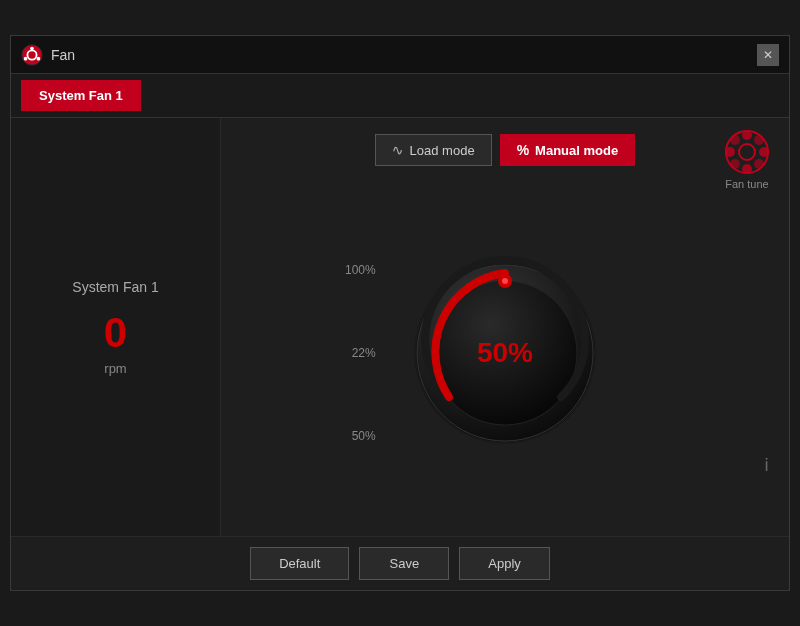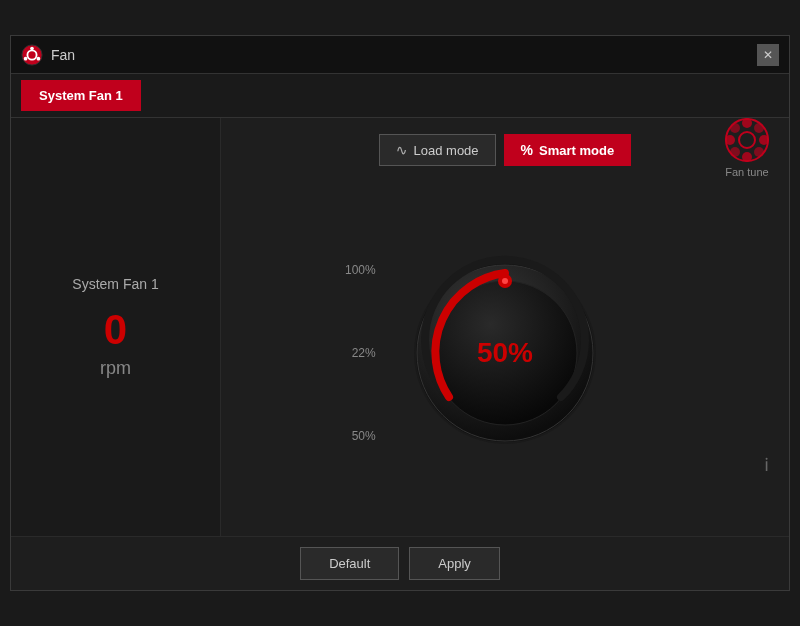--- a/index.html
+++ b/index.html
@@ -92,21 +92,21 @@
       margin-bottom: 14px;
     }
     .rpm-display {
       color: #cc0000;
       font-size: 42px;
       font-weight: bold;
       margin-bottom: 4px;
     }
     .rpm-label {
       color: #888;
-      font-size: 18px;
+      font-size: 13px;
     }
     .right-panel {
       flex: 1;
       background: #1e1e1e;
       display: flex;
       flex-direction: column;
       align-items: center;
       padding: 16px 20px;
       position: relative;
     }
@@ -173,21 +173,21 @@
     }
     .knob-value {
       position: absolute;
       color: #cc0000;
       font-size: 28px;
       font-weight: bold;
       text-align: center;
     }
     .fan-tune {
       position: absolute;
-      top: 0;
+      top: 12px;
       right: 20px;
       display: flex;
       flex-direction: column;
       align-items: center;
       cursor: pointer;
     }
     .fan-tune-icon {
       width: 44px;
       height: 44px;
       margin-bottom: 4px;
@@ -254,21 +254,21 @@
 
     <div class="right-panel">
 
       <div class="mode-bar">
         <button class="mode-btn">
           <span class="mode-icon">∿</span>
           <span>Load mode</span>
         </button>
         <button class="mode-btn active">
           <span class="mode-icon">%</span>
-          <span>Smart mode</span>
+          <span>Manual mode</span>
         </button>
       </div>
 
       <div class="fan-tune">
         <svg class="fan-tune-icon" viewBox="0 0 44 44">
           <circle cx="22" cy="22" r="21" fill="none" stroke="#c0001c" stroke-width="2"></circle>
           <circle cx="22" cy="22" r="8" fill="none" stroke="#c0001c" stroke-width="2"></circle>
           <circle cx="22" cy="5" r="5" fill="#c0001c" opacity="0.8"></circle>
           <circle cx="22" cy="39" r="5" fill="#c0001c" opacity="0.8"></circle>
           <circle cx="5" cy="22" r="5" fill="#c0001c" opacity="0.8"></circle>
@@ -317,15 +317,16 @@
           <div class="knob-value">50%</div>
         </div>
       </div>
 
       <div class="info-icon">ℹ</div>
     </div>
   </div>
 
   <div class="bottom-bar">
     <button class="action-btn">Default</button>
+    <button class="action-btn">Save</button>
     <button class="action-btn">Apply</button>
   </div>
 </div>
 
 </body></html>

